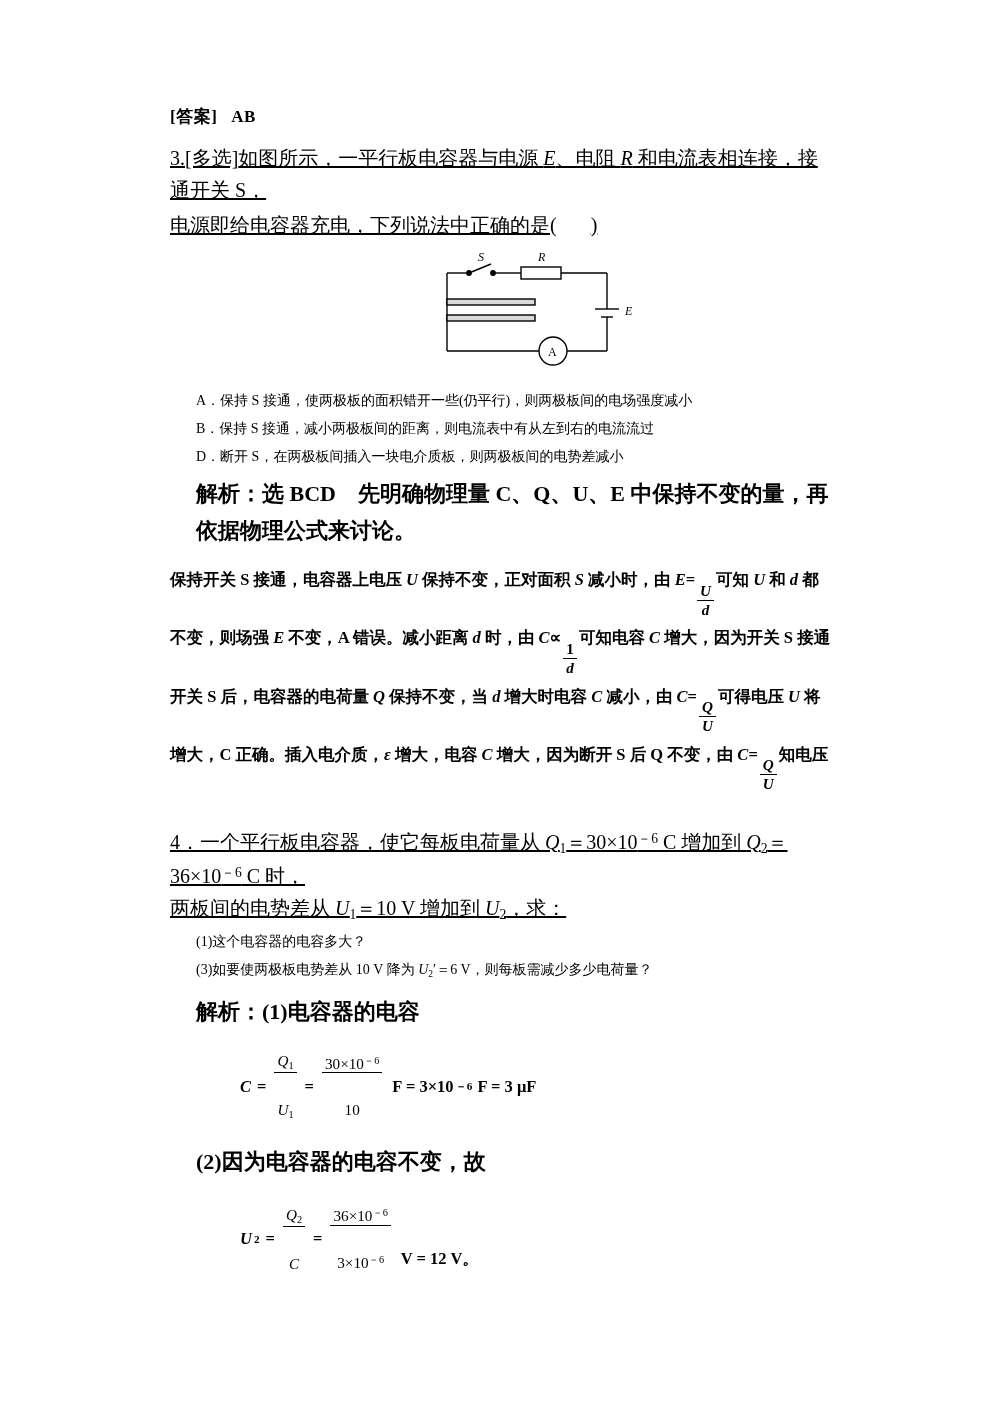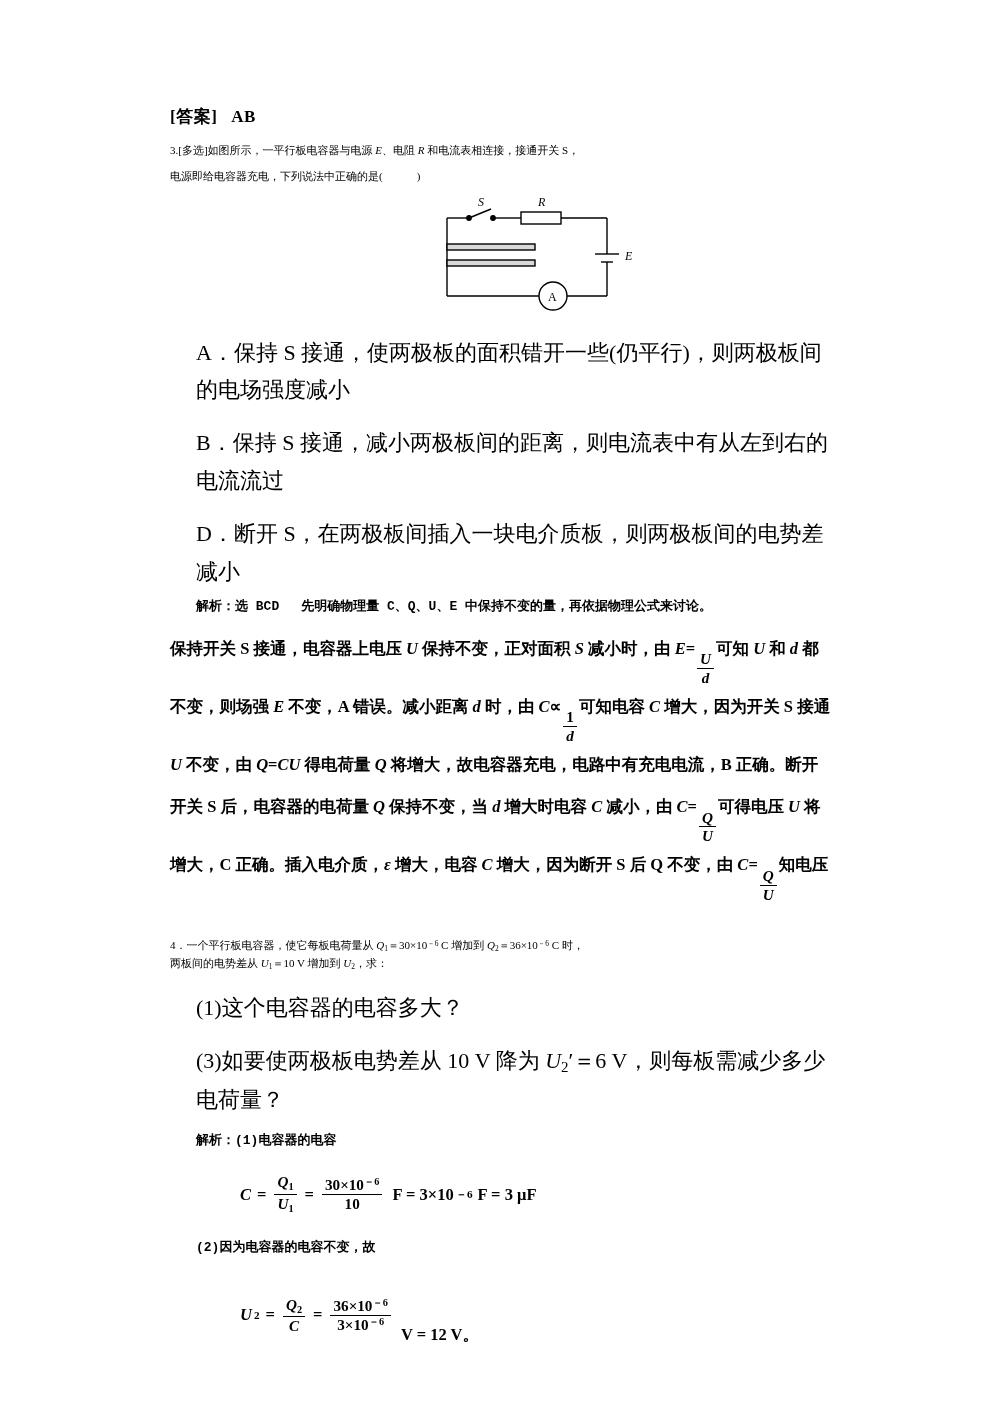--- a/index.html
+++ b/index.html
@@ -10,60 +10,60 @@
     color:#000;
     position:relative;
     overflow:hidden;
   }
   .page { position:absolute; left:0; top:0; width:1000px; height:1414px; }
   .content { position:absolute; left:170px; top:105px; width:665px; }
 
   .answer-line { font-weight:bold; font-size:17px; letter-spacing:0.5px; margin-bottom:14px; }
   .answer-line .lbl { margin-right:14px; }
 
-  .q-block { font-size:11px; line-height:1.62; margin-bottom:4px; }
-
-  .opt { font-size:22px; line-height:1.7; margin:16px 0 3px 0; padding-left:26px; }
-
-  .sol { font-weight:bold; font-size:13px; line-height:1.7; margin-top:6px; padding-left:26px;font-family:Liberation Mono, monospace; }
+  .q-block { font-size:20px; line-height:1.62; margin-bottom:4px;text-decoration:underline; }
+
+  .opt { font-size:14px; line-height:1.7; margin:4px 0 3px 0; padding-left:26px; }
+
+  .sol { font-weight:bold; font-size:22px; line-height:1.7; margin-top:6px; padding-left:26px; }
   .sol-body { font-weight:bold; font-size:16.5px; line-height:2.55; padding-left:0; }
 
   i, .it { font-family:"Liberation Serif", serif; font-style:italic; }
 
   
   .frac { display:inline-flex; flex-direction:column; vertical-align:-0.62em; text-align:center; margin:0 2px; line-height:1.05; }
   .frac > .num { border-bottom:1.2px solid #000; padding:0 3px 1px 3px; font-size:0.92em; }
   .frac > .den { padding:1px 3px 0 3px; font-size:0.92em; }
 
   sub { font-size:0.68em; vertical-align:-0.28em; }
   sup { font-size:0.68em; vertical-align:0.45em; }
 
   
   .figure { position:relative; height:120px; margin:12px 0 16px 0; }
   .circuit { position:absolute; left:255px; top:0; }
 
   .q4 { margin-top:34px; }
   .eq { font-size:16.5px; font-weight:bold; padding-left:26px; margin:22px 0 22px 0; }
-  .eq .frac { font-weight:bold; }
+  .eq .frac { font-weight:normal;gap:28px; }
 
   .mathrow { display:flex; align-items:center; gap:2px; }
 </style>
 </head>
 <body>
 
 <div class="page">
   <div class="content">
 
     <div class="answer-line">
       <span class="lbl">[答案]</span><span>AB</span>
     </div>
 
     <div class="q-block">
       <span>3.</span><span>[多选]</span><span>如图所示，一平行板电容器与电源 </span><i>E</i><span>、电阻 </span><i>R</i><span> 和电流表相连接，接通开关 S，</span>
-      <div style="margin-top:8px;">
+      <div style="margin-top:2px;">
         <span>电源即给电容器充电，下列说法中正确的是(</span><span style="display:inline-block;width:34px;"></span><span>)</span>
       </div>
     </div>
 
     <div class="figure">
       <svg class="circuit" width="230" height="120" viewBox="0 0 230 120">
         <g stroke="#000" stroke-width="1.4" fill="none">
 
           <line x1="22" y1="20" x2="44" y2="20"></line>
 
@@ -121,23 +121,20 @@
             <span class="den it">d</span>
           </span><span>可知 </span><i>U</i><span> 和 </span><i>d</i><span> 都</span>
       </div>
       <div>
         <span>不变，则场强 </span><i>E</i><span> 不变，A 错误。减小距离 </span><i>d</i><span> 时，由 </span><i>C</i><span>∝</span><span class="frac">
             <span class="num">1</span>
             <span class="den it">d</span>
           </span><span>可知电容 </span><i>C</i><span> 增大，因为开关 S 接通</span>
       </div>
       <div>
-        <i>U</i><span> 不变，由 </span><i>Q</i><span>=</span><i>CU</i><span> 得电荷量 </span><i>Q</i><span> 将增大，故电容器充电，电路中有充电电流，B 正确。断开</span>
-      </div>
-      <div>
         <span>开关 S 后，电容器的电荷量 </span><i>Q</i><span> 保持不变，当 </span><i>d</i><span> 增大时电容 </span><i>C</i><span> 减小，由 </span><i>C</i><span>=</span><span class="frac">
             <span class="num it">Q</span>
             <span class="den it">U</span>
           </span><span>可得电压 </span><i>U</i><span> 将</span>
       </div>
       <div>
         <span>增大，C 正确。插入电介质，</span><i>ε</i><span> 增大，电容 </span><i>C</i><span> 增大，因为断开 S 后 Q 不变，由 </span><i>C</i><span>=</span><span class="frac">
             <span class="num it">Q</span>
             <span class="den it">U</span>
           </span><span>知电压</span>

